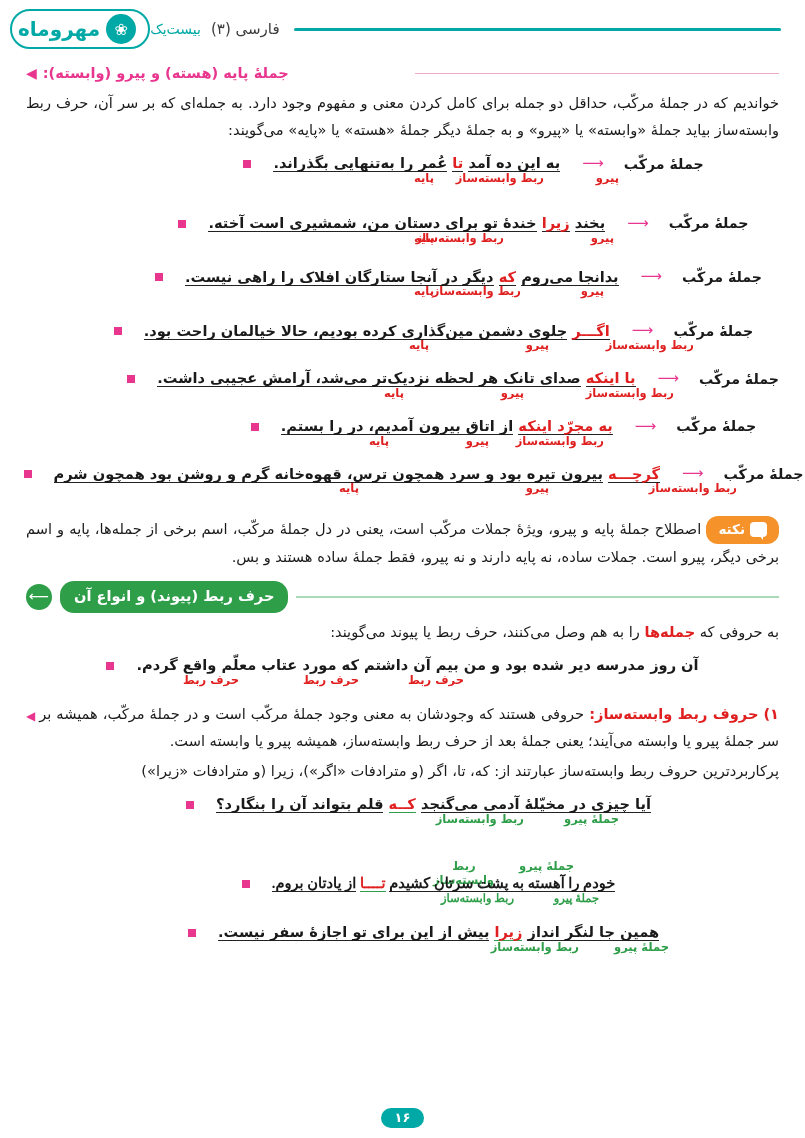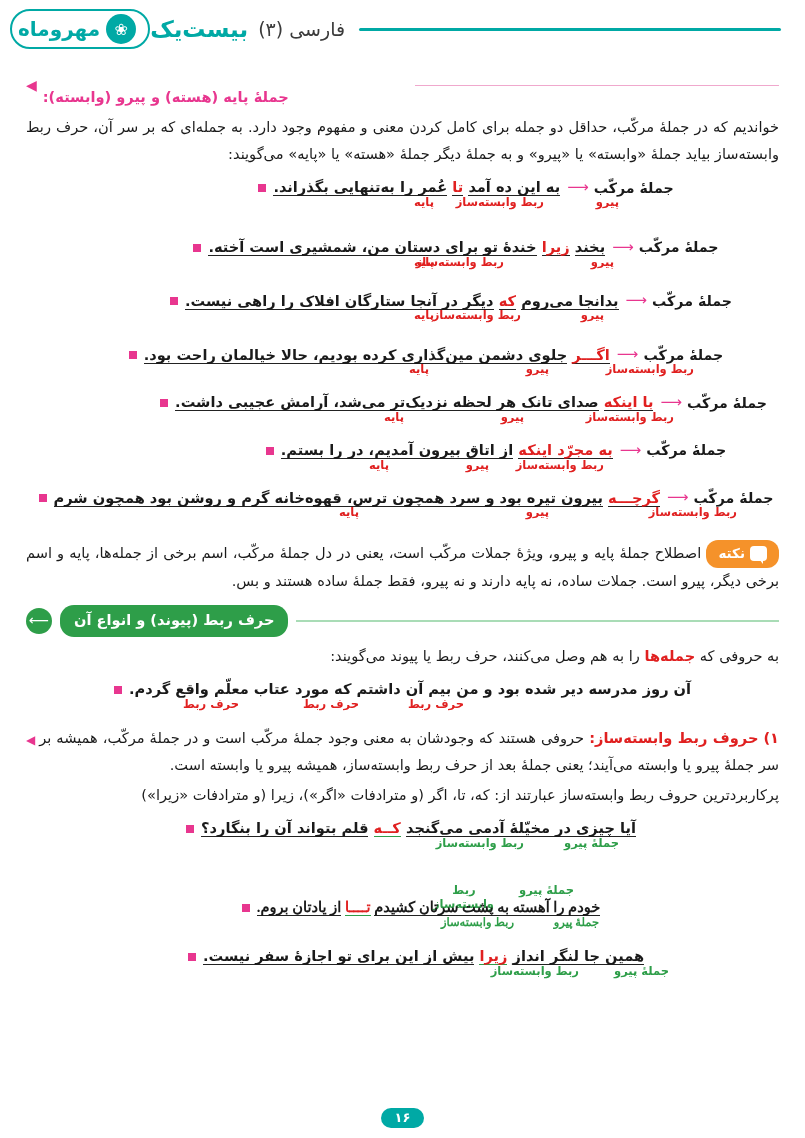--- a/index.html
+++ b/index.html
@@ -53,27 +53,27 @@
   .header-right {
     display: flex;
     align-items: center;
     flex-direction: row-reverse;
     gap: 10px;
     flex: 1;
     margin-right: 14px;
   }
   .book-title {
     color: #00a9a5;
-    font-size: 23px;
-    font-weight: bold;
+    font-size: 14px;
+    font-weight: normal;
     white-space: nowrap;
   }
   .book-sub {
     color: #3b3b3b;
-    font-size: 19px;
+    font-size: 15px;
     white-space: nowrap;
   }
   .rule {
     flex: 1;
     height: 3px;
     background: #00a9a5;
     border-radius: 2px;
     margin-left: 4px;
   }
 
@@ -93,39 +93,38 @@
     margin: 2px 0 2px 0;
   }
   .sec-head .arrow {
     color: #e8368f;
     font-size: 14px;
   }
   .sec-head .label {
     color: #e8368f;
     font-weight: bold;
     font-size: 14.6px;
-    margin-top: 24px;
   }
   .sec-head .underline {
     flex: 1;
     height: 1.5px;
     background: #f0a8cd;
     margin-left: 120px;
   }
 
   p.para { margin: 3px 0 6px 0; }
   .b { font-weight: bold; }
   .red { color: #e02020; font-weight: bold; }
   .green { color: #2e9e49; font-weight: bold; }
   .ex-line {
     display: flex;
     flex-direction: row-reverse;
     align-items: center;
     justify-content: center;
-    gap: 7px;
+    gap: 22px;
     font-size: 14.6px;
     white-space: nowrap;
   }
   .bullet {
     width: 8px; height: 8px;
     background: #e8368f;
     display: inline-block;
     flex: 0 0 auto;
   }
   .sent { font-weight: bold; }

